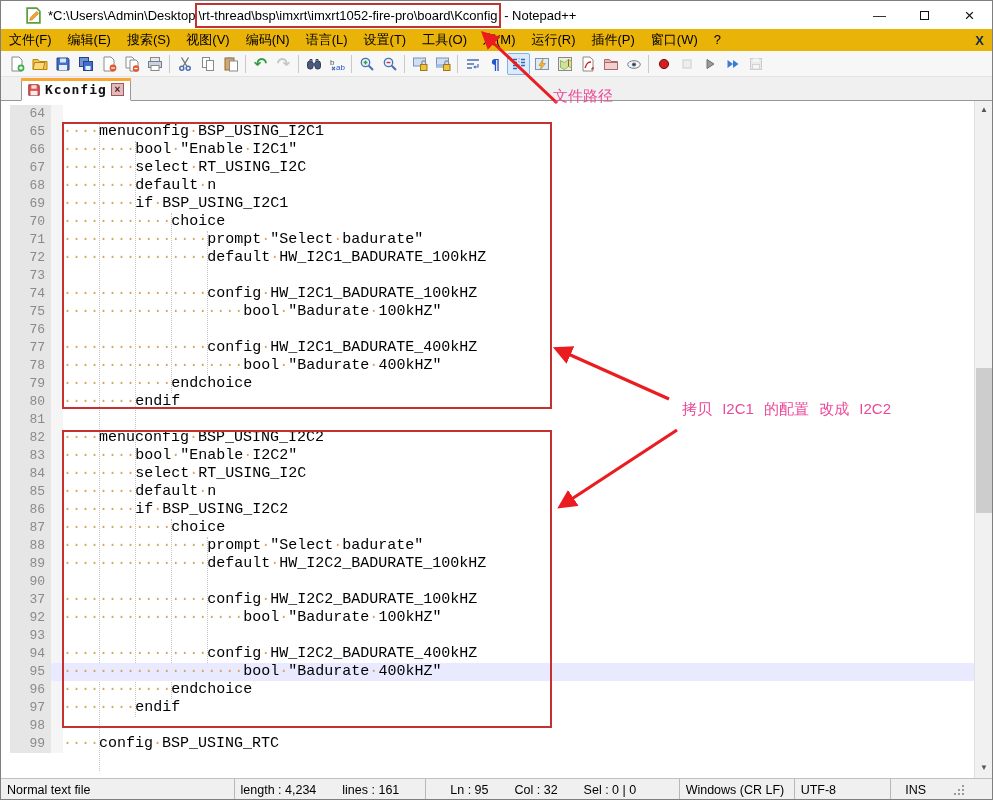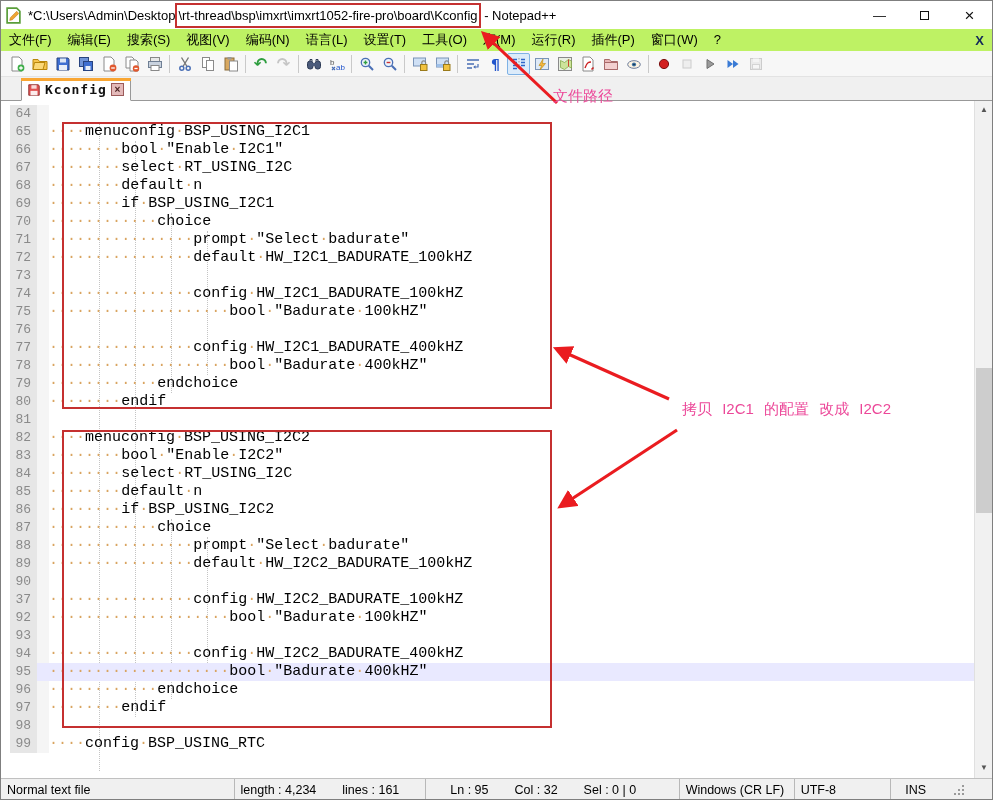--- a/index.html
+++ b/index.html
@@ -1,30 +1,30 @@
 <!DOCTYPE html>
 <html><head>
 <meta charset="utf-8">
 <style>
   * { margin:0; padding:0; box-sizing:border-box; }
   html,body { width:993px; height:800px; font-family:"Liberation Sans", sans-serif; background:#fff; }
   .win { position:relative; width:993px; height:800px; border:1px solid #7f7f7f; background:#fff; overflow:hidden; }
 
   
-  .titlebar { height:28px; background:#fff; display:flex; align-items:center; padding-left:4px; }
+  .titlebar { height:28px; background:#fff; display:flex; align-items:center; padding-left:24px; }
   .app-ico { width:17px; height:17px; flex:0 0 auto; }
   .title-text { font-size:13px; color:#000; margin-left:6px; white-space:nowrap; }
   .title-boxed { border:2px solid #c53030; padding:3px 1px; }
   .win-controls { margin-left:auto; display:flex; height:28px; }
   .win-btn { width:45px; height:28px; display:flex; align-items:center; justify-content:center; font-size:13px; color:#111; }
   .max-glyph { width:9px; height:9px; border:1px solid #111; display:inline-block; }
   .close-glyph { font-size:17px; line-height:1; }
 
   
-  .menubar { height:22px; background:#bef264; display:flex; align-items:center; font-size:13px; color:#000; }
+  .menubar { height:22px; background:#eab308; display:flex; align-items:center; font-size:13px; color:#000; }
   .menu-item { padding:0 8px; height:22px; line-height:22px; }
   .menu-close { margin-left:auto; margin-right:8px; font-weight:bold; color:#13285a; font-size:13px; }
 
   
   .toolbar { height:26px; background:#f7f7f7; display:flex; align-items:center; padding-left:4px; border-bottom:1px solid #e3e3e3; }
   .tbtn { width:23px; height:22px; display:flex; align-items:center; justify-content:center; border:1px solid transparent; border-radius:2px; }
   .tbtn.pressed { background:#dcebfa; border-color:#7fb2e5; }
   .tbtn svg { width:16px; height:16px; display:block; }
   .tsep { width:1px; height:18px; background:#c9c9c9; margin:0 3px; }
   .tglyph { font-size:14px; font-weight:bold; color:#2255cc; font-family:"DejaVu Sans", sans-serif; }
@@ -36,21 +36,21 @@
   .tab::before { content:""; position:absolute; left:-1px; right:-1px; top:-1px; height:3px; background:#f9a633; }
   .tab-label { font-family:"DejaVu Sans Mono", monospace; font-size:13px; font-weight:600; letter-spacing:1px; color:#111; }
   .tab-close { width:13px; height:13px; background:#e3b9b9; border:1px solid #9b5a5a; color:#4a2323; font-size:10px; line-height:11px; text-align:center; font-weight:bold; }
   .tab-save svg { width:14px; height:14px; display:block; }
 
   
   .editor { position:relative; height:677px; background:#fff; overflow:hidden; }
   .rows { position:relative; z-index:1; padding-top:4px; }
   .row { display:flex; height:18px; line-height:18px; font-family:"Liberation Mono","DejaVu Sans Mono",monospace; }
   .bm { width:9px; background:#fff; flex:0 0 auto; }
-  .ln { width:27px; flex:0 0 auto; background:#e6e6e6; color:#8a8a8a; font-size:13px; text-align:right; padding-right:6px; }
+  .ln { width:41px; flex:0 0 auto; background:#e6e6e6; color:#8a8a8a; font-size:13px; text-align:right; padding-right:6px; }
   .fold { width:12px; flex:0 0 auto; background:#f5f5f5; }
   .txt { flex:1 1 auto; font-size:15px; color:#000; white-space:pre; padding-right:18px; }
   .row.cur .fold, .row.cur .txt { background:#e9e9ff; }
   .ws { color:#d9a460; }
   .guide { position:absolute; width:0; border-left:1px dotted #c4c4c4; z-index:0; }
 
   
   .vscroll { position:absolute; top:0; right:0; width:18px; height:100%; background:#f1f1f1; border-left:1px solid #e0e0e0; z-index:3; }
   .varrow { position:absolute; left:0; width:18px; height:17px; display:flex; align-items:center; justify-content:center; color:#555; font-size:8px; }
   .vthumb { position:absolute; left:1px; width:16px; background:#cdcdcd; }

